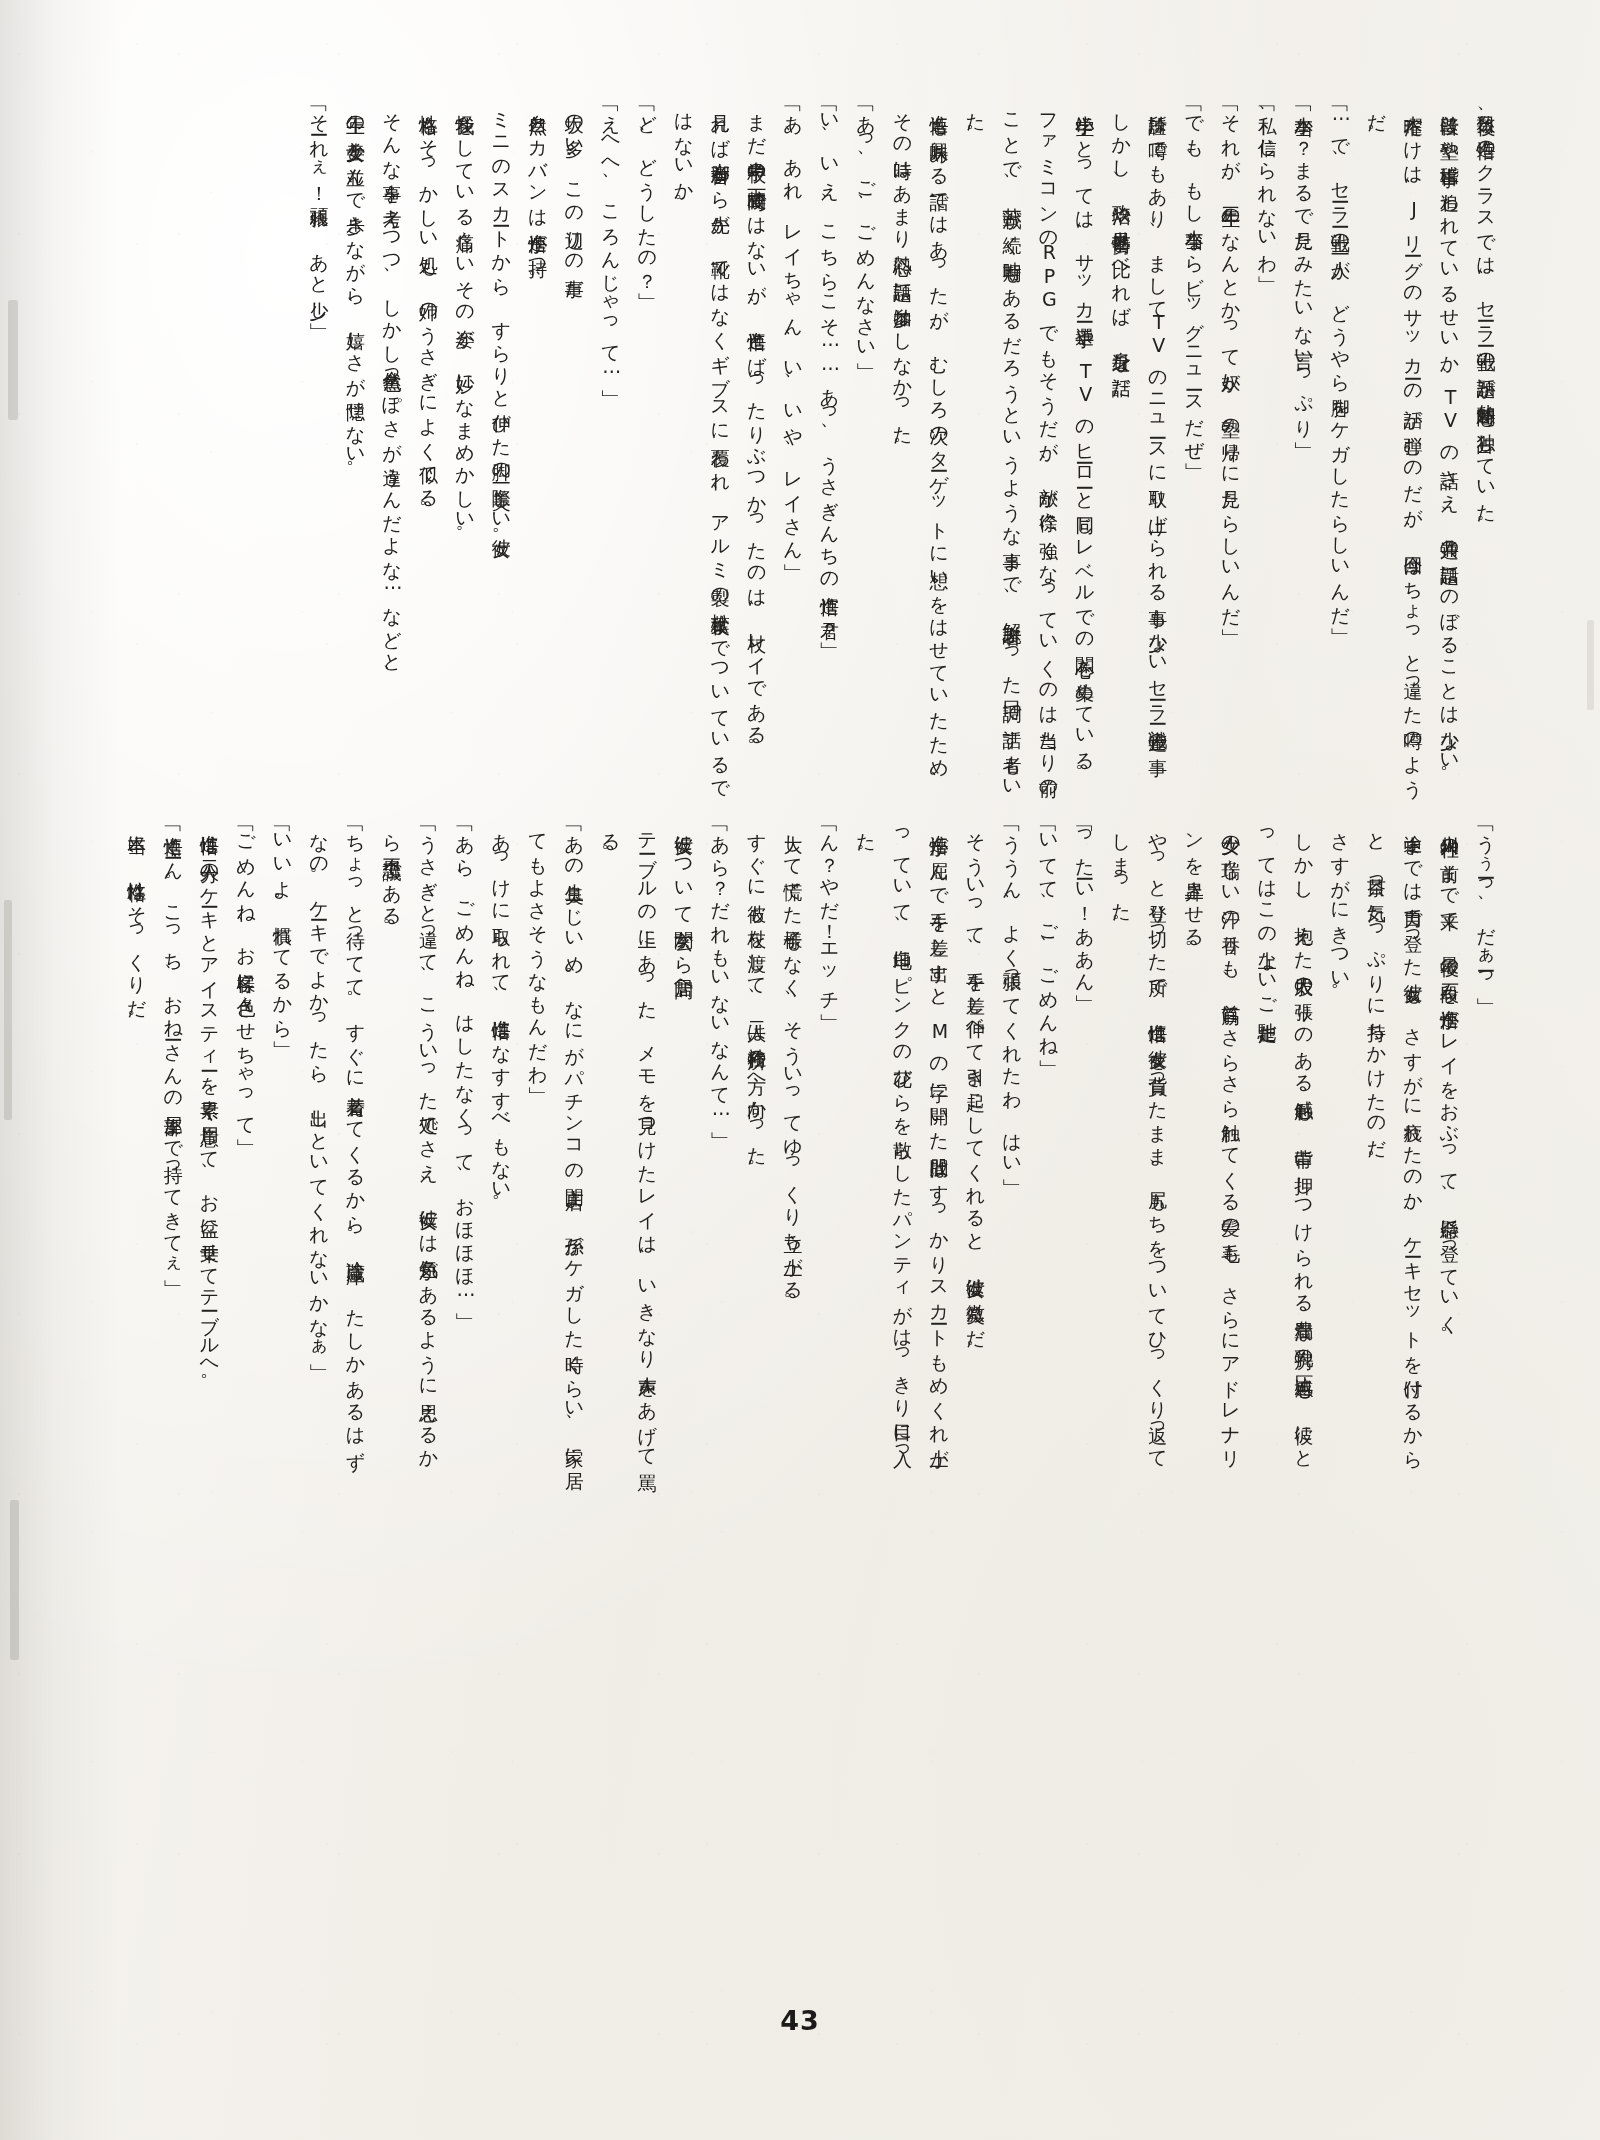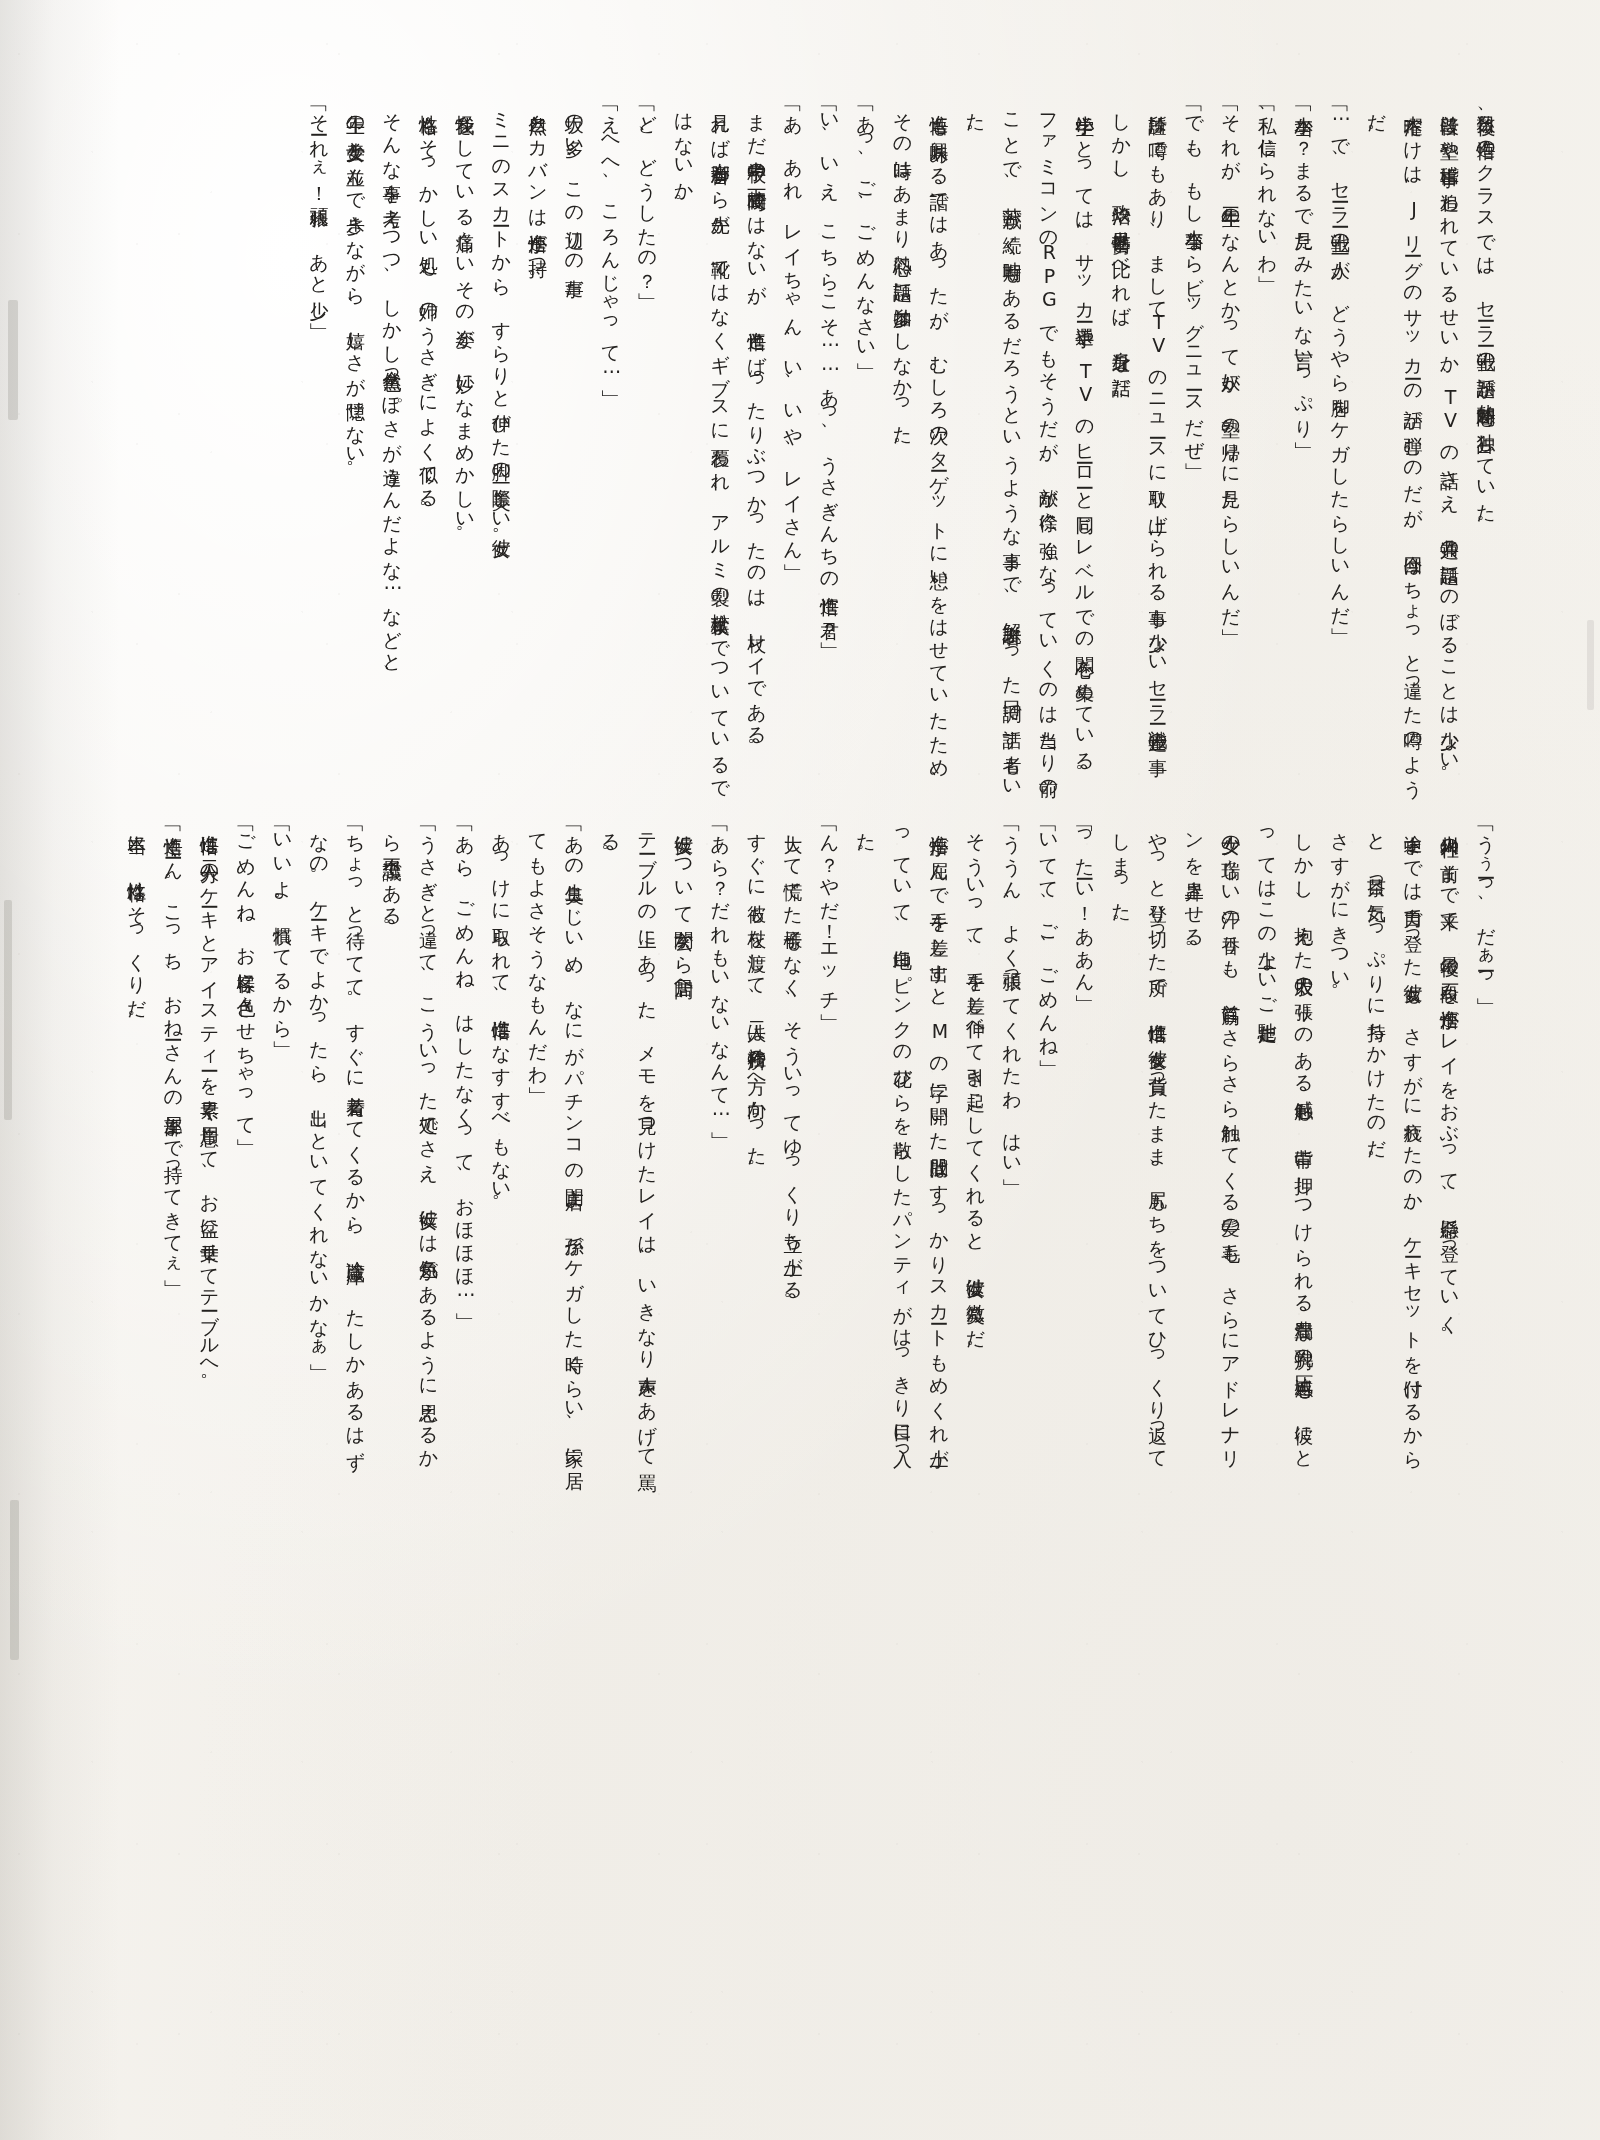--- a/index.html
+++ b/index.html
@@ -162,14 +162,15 @@
 あっけに取られて、進悟はなすすべもない。
 「あら、ごめんね、はしたなくって、おほほほ…」
 「うさぎと違って、こういった処でさえ、彼女には色気があるように思えるから不思議である。
 「ちょっと待ってて。すぐに着替えてくるから。冷蔵庫に、たしかあるはずなの。ケーキでよかったら、出しといてくれないかなぁ」
 「いいよ。慣れてるから」
 「ごめんね、お客様に色々させちゃって」
 進悟は二人分のケーキとアイスティーを素早く用意して、お盆に乗せてテーブルへ。
 「進悟くーん。こっち、おねーさんの部屋まで持ってきてぇ」
 本当に、性格はそっくりだ。</div>
 
+  <div class="page-number">43</div>
 
 </div>
 
 </body></html>

